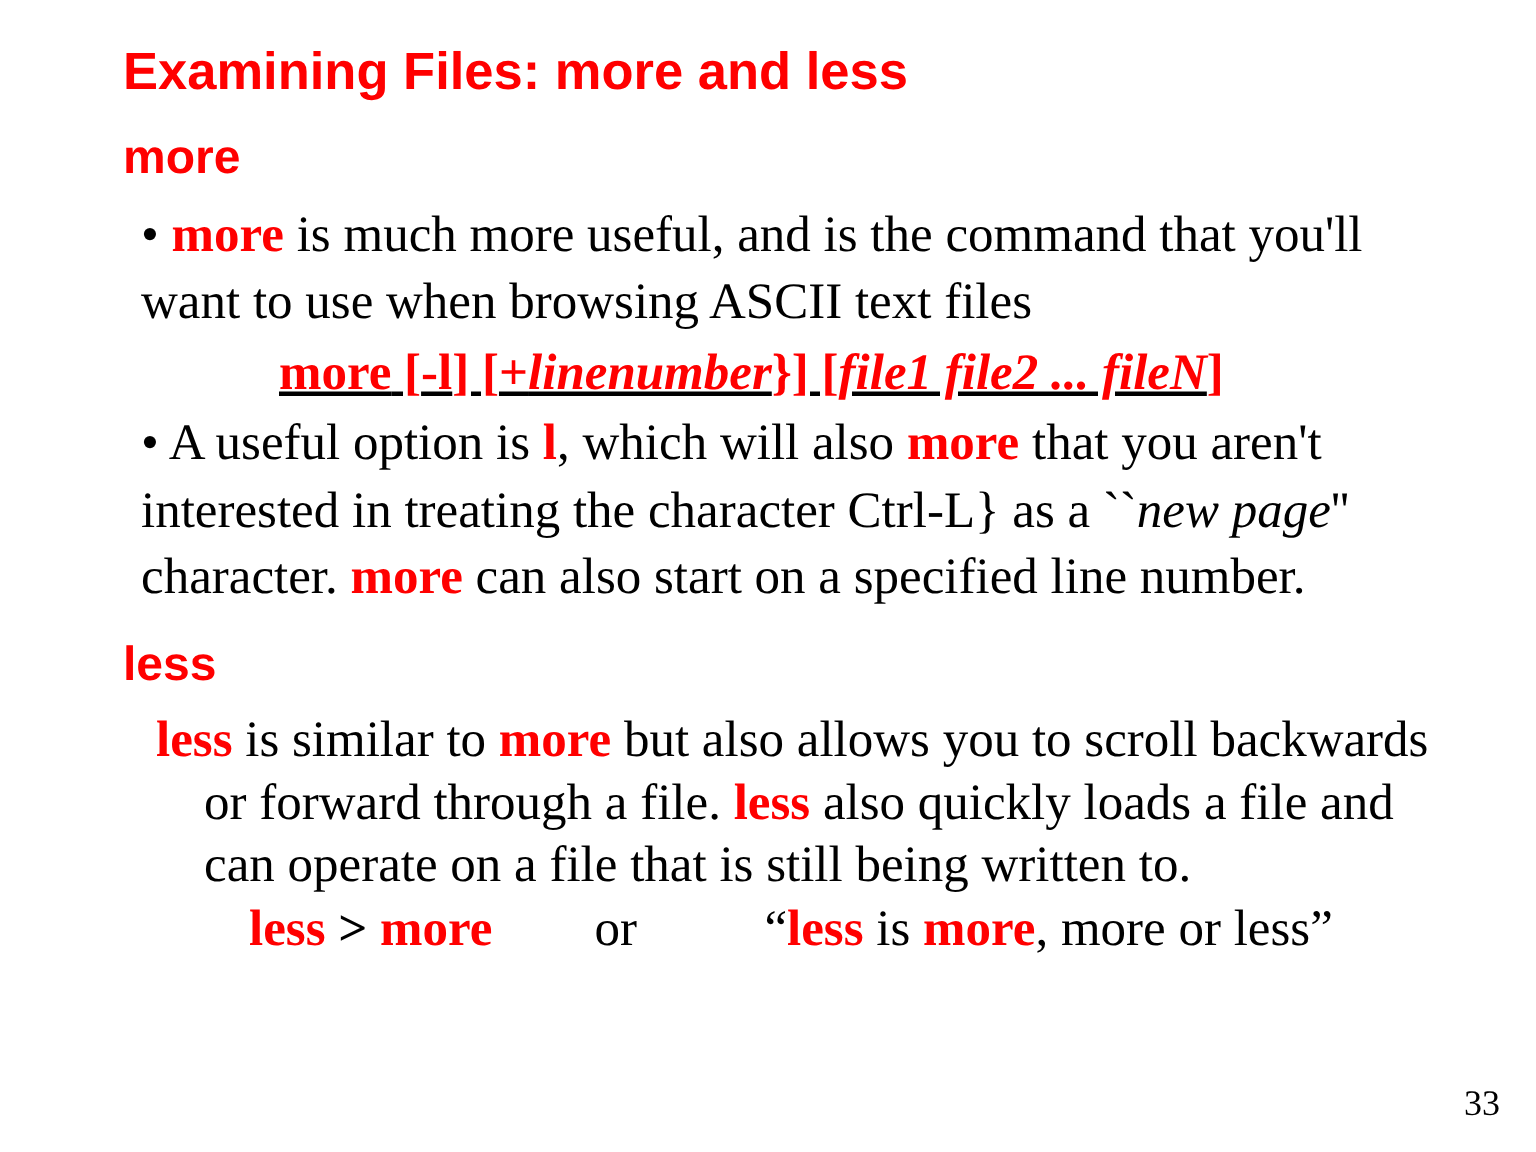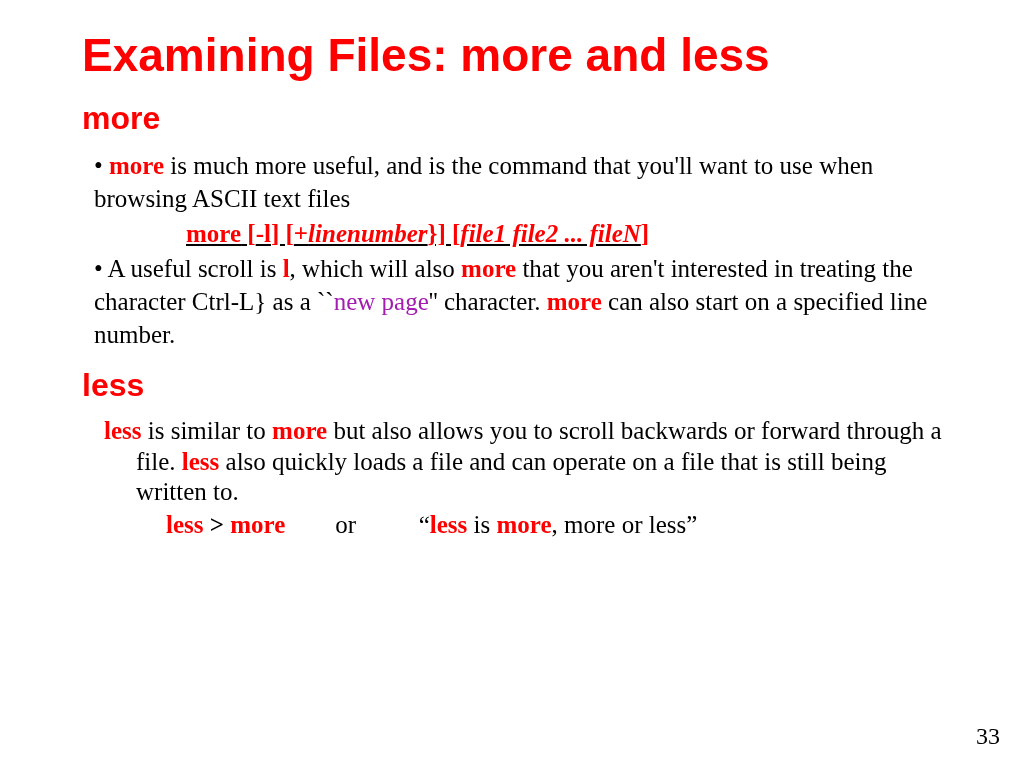--- a/index.html
+++ b/index.html
@@ -13,37 +13,37 @@
     position: relative;
     overflow: hidden;
   }
   .slide {
     padding: 28px 60px 0 82px;
   }
   .title {
     color: #ff0000;
     font-family: Arial, Helvetica, sans-serif;
     font-weight: bold;
-    font-size: 46px;
+    font-size: 35px;
     margin: 0 0 18px 0;
   }
   .subhead {
     color: #ff0000;
     font-family: Arial, Helvetica, sans-serif;
     font-weight: bold;
     font-size: 32px;
     margin: 0 0 12px 0;
   }
   .body {
-    font-size: 25px;
+    font-size: 34px;
     line-height: 1.32;
   }
   .indent1 { padding-left: 12px; }
   .red  { color: #ff0000; }
-  .grn  { color: #a21caf; }
+  .grn  { color: #000000; font-style: italic; }
   .bold { font-weight: bold; }
   .ital { font-style: italic; }
   .syntax {
     text-align: left;
     padding-left: 104px;
     margin: 2px 0 2px 0;
     text-decoration: underline;
   }
   .less-block {
     padding-left: 30px;
@@ -74,21 +74,21 @@
 
   <div class="body indent1">
     <span>• </span><span class="red bold">more</span><span> is much more useful, and is the command that you'll want to use when browsing ASCII text files</span>
   </div>
 
   <div class="body syntax bold">
     <span class="red">more</span><span class="red"> [</span><span class="red">-l</span><span class="red">] [</span><span class="red">+</span><span class="red ital">linenumber</span><span class="red">}] [</span><span class="red ital">file1 file2 ... fileN</span><span class="red">]</span>
   </div>
 
   <div class="body indent1">
-    <span>• A useful scroll is  </span><span class="red bold">l</span><span>, which will also  </span><span class="red bold">more</span><span> that you aren't interested in treating the character  Ctrl-L} as a ``</span><span class="grn">new page</span><span>'' character.  </span><span class="red bold">more</span><span> can also start on a specified line number.</span>
+    <span>• A useful option is  </span><span class="red bold">l</span><span>, which will also  </span><span class="red bold">more</span><span> that you aren't interested in treating the character  Ctrl-L} as a ``</span><span class="grn">new page</span><span>'' character.  </span><span class="red bold">more</span><span> can also start on a specified line number.</span>
   </div>
 
   <div class="subhead" style="margin-top:16px;">less</div>
 
   <div class="body less-block" style="margin-left:24px;">
     <span class="red bold">less</span><span> is similar to </span><span class="red bold">more</span><span> but also allows you to scroll backwards or forward through a file. </span><span class="red bold">less</span><span> also quickly loads a file and can operate on a file that is still being written to.</span>
   </div>
 
   <div class="body quip">
     <span class="red bold">less</span><span class="bold"> &gt; </span><span class="red bold">more</span><span>&nbsp;&nbsp;&nbsp;&nbsp;&nbsp;&nbsp;&nbsp;&nbsp;</span><span>or</span><span>&nbsp;&nbsp;&nbsp;&nbsp;&nbsp;&nbsp;&nbsp;&nbsp;&nbsp;&nbsp;</span><span>“</span><span class="red bold">less</span><span> is </span><span class="red bold">more</span><span>, more or less”</span>

